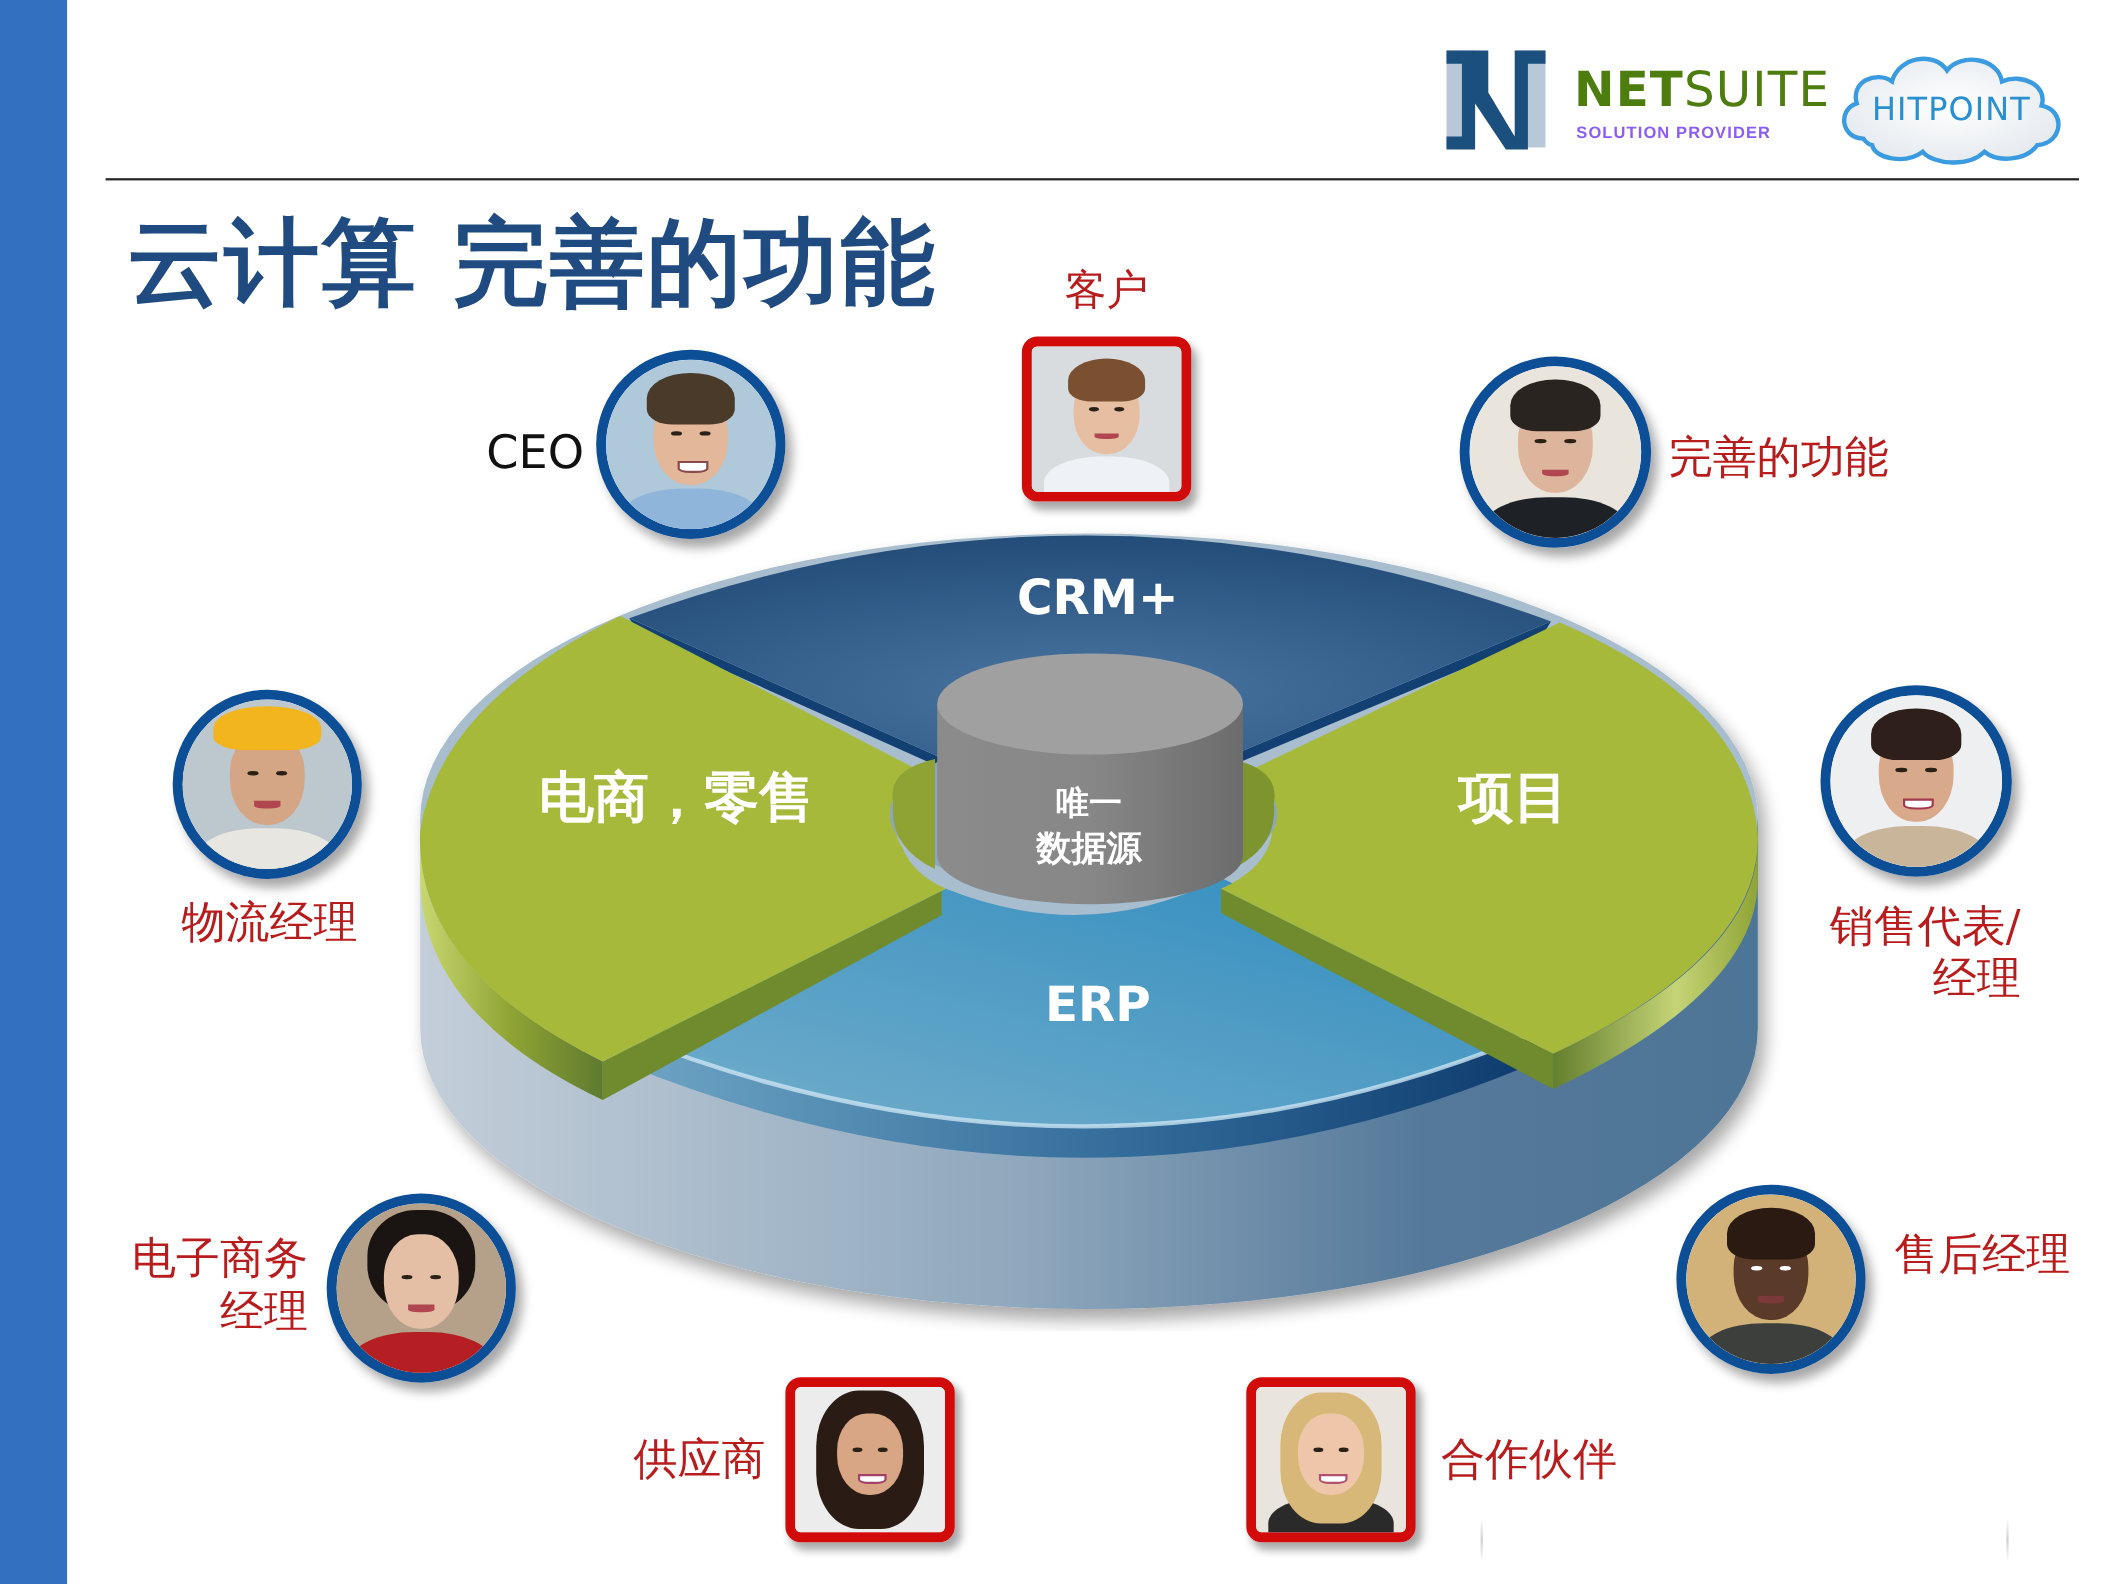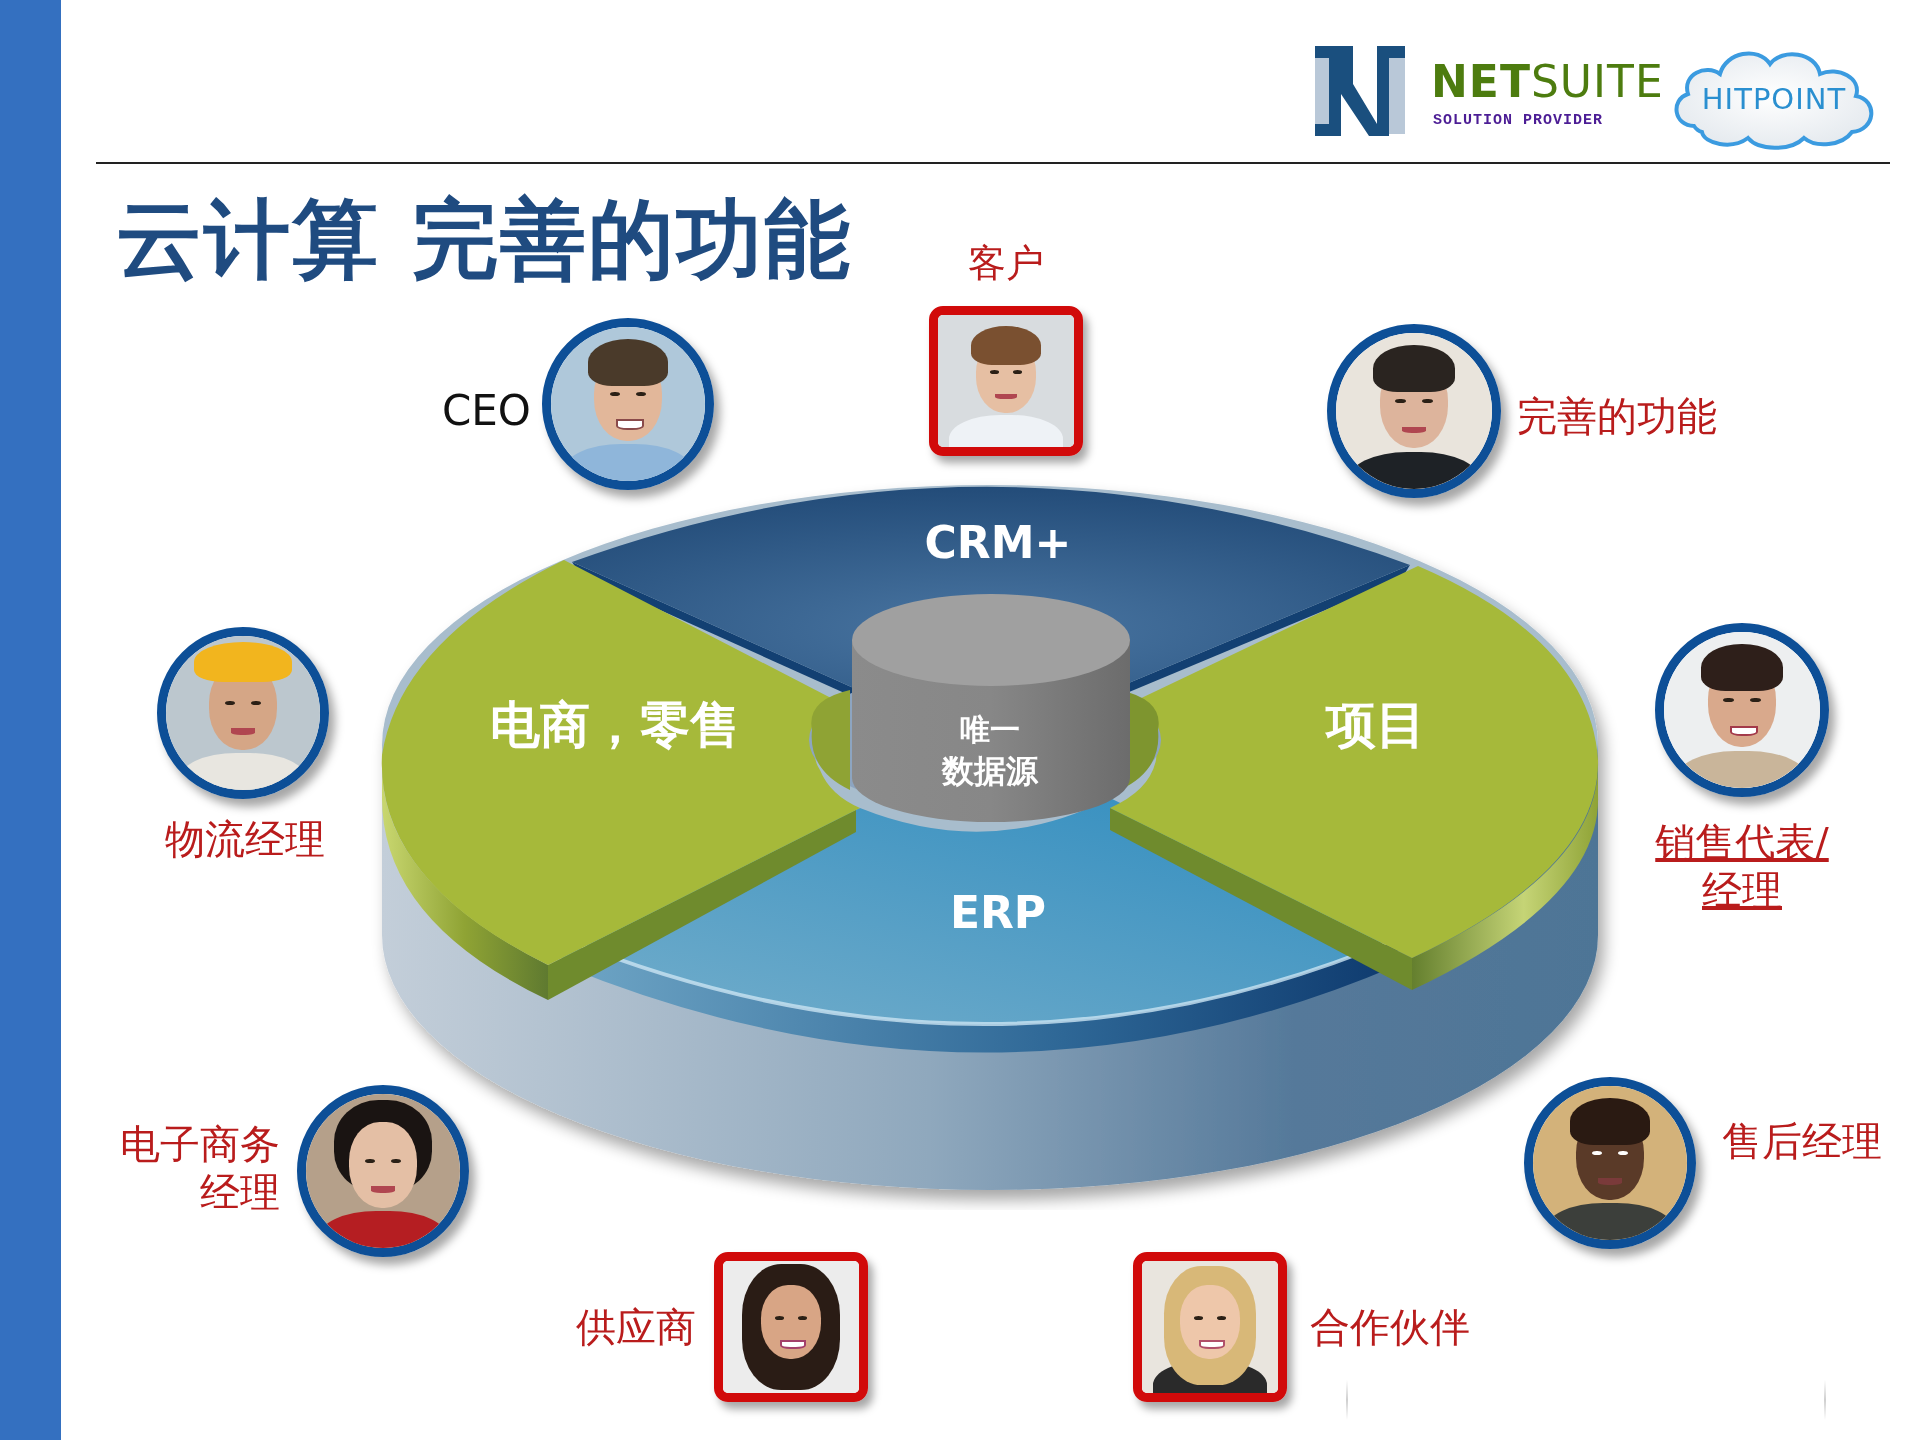--- a/index.html
+++ b/index.html
@@ -7,21 +7,21 @@
   .abs{position:absolute;}
   .sidebar-bar{left:0;top:0;width:61px;height:1440px;background:#3470C0;}
   .rule{left:96px;top:162px;width:1794px;height:2px;background:#222;}
   .title{left:116px;top:196px;font-size:86px;font-weight:bold;color:#1F4B80;letter-spacing:2px;line-height:1;white-space:nowrap;font-family:"DejaVu Sans",sans-serif;}
   
   .ns-logo{left:1313px;top:44px;width:360px;height:96px;}
   .ns-mark{position:absolute;left:0;top:0;width:96px;height:94px;}
   .ns-word{position:absolute;left:118px;top:16px;font-size:44px;color:#4d7c0f;line-height:1;letter-spacing:1px;font-family:"DejaVu Sans",sans-serif;}
   .ns-word b{font-weight:bold;}
   .ns-word span{font-weight:normal;}
-  .ns-sub{position:absolute;left:120px;top:68px;font-size:15px;font-weight:bold;color:#4c1d95;letter-spacing:1px;font-family:Liberation Mono, monospace;}
+  .ns-sub{position:absolute;left:120px;top:68px;font-size:15px;font-weight:bold;color:#8b5cf6;letter-spacing:1px;font-family:Liberation Sans, sans-serif;}
   .hp-logo{left:1666px;top:38px;width:216px;height:116px;}
   .hp-text{position:absolute;left:0;top:44px;width:216px;text-align:center;font-size:29px;color:#2A8FD0;letter-spacing:1px;font-family:"DejaVu Sans",sans-serif;}
   
   .avatar-round{border-radius:50%;border:9px solid #0D4F97;box-shadow:6px 8px 10px rgba(0,0,0,0.35);overflow:hidden;box-sizing:border-box;}
   .avatar-square{border-radius:14px;border:9px solid #D10A0A;box-shadow:5px 7px 8px rgba(0,0,0,0.35);overflow:hidden;box-sizing:border-box;}
   .face{width:100%;height:100%;position:relative;}
   .face .head{position:absolute;left:28%;top:18%;width:44%;height:56%;border-radius:45% 45% 48% 48%;}
   .face .hair{position:absolute;left:24%;top:8%;width:52%;height:30%;border-radius:50% 50% 30% 30%;}
   .face .body{position:absolute;left:8%;top:76%;width:84%;height:40%;border-radius:45% 45% 0 0;}
   .face .eye{position:absolute;width:7%;height:3%;background:#2b2016;border-radius:50%;top:42%;}
@@ -204,21 +204,21 @@
 <div class="abs avatar-round" style="left:1655px;top:623px;width:174px;height:174px;">
   <div class="face" style="background:#EDEFF0;">
     <div class="body" style="background:#C9B59A;"></div>
     <div class="head" style="background:#D9A98C;"></div>
     <div class="hair" style="background:#2E1F1A;"></div>
     <div class="eye l"></div>
       <div class="eye r"></div>
       <div class="mouth" style="background:#fff;border:2px solid #a33a4a;"></div>
   </div>
 </div>
-<div class="abs label" style="left:1647px;top:818px;text-align:center;width:190px;text-decoration:underline;">
+<div class="abs label" style="left:1647px;top:818px;text-align:right;width:190px;">
   <div>销售代表/</div>
   <div>经理</div>
 </div>
 
 <div class="abs label" style="left:120px;top:1120px;text-align:right;width:160px;">
   <div>电子商务</div>
   <div>经理</div>
 </div>
 <div class="abs avatar-round" style="left:297px;top:1085px;width:172px;height:172px;">
   <div class="face" style="background:#B5A08A;">

